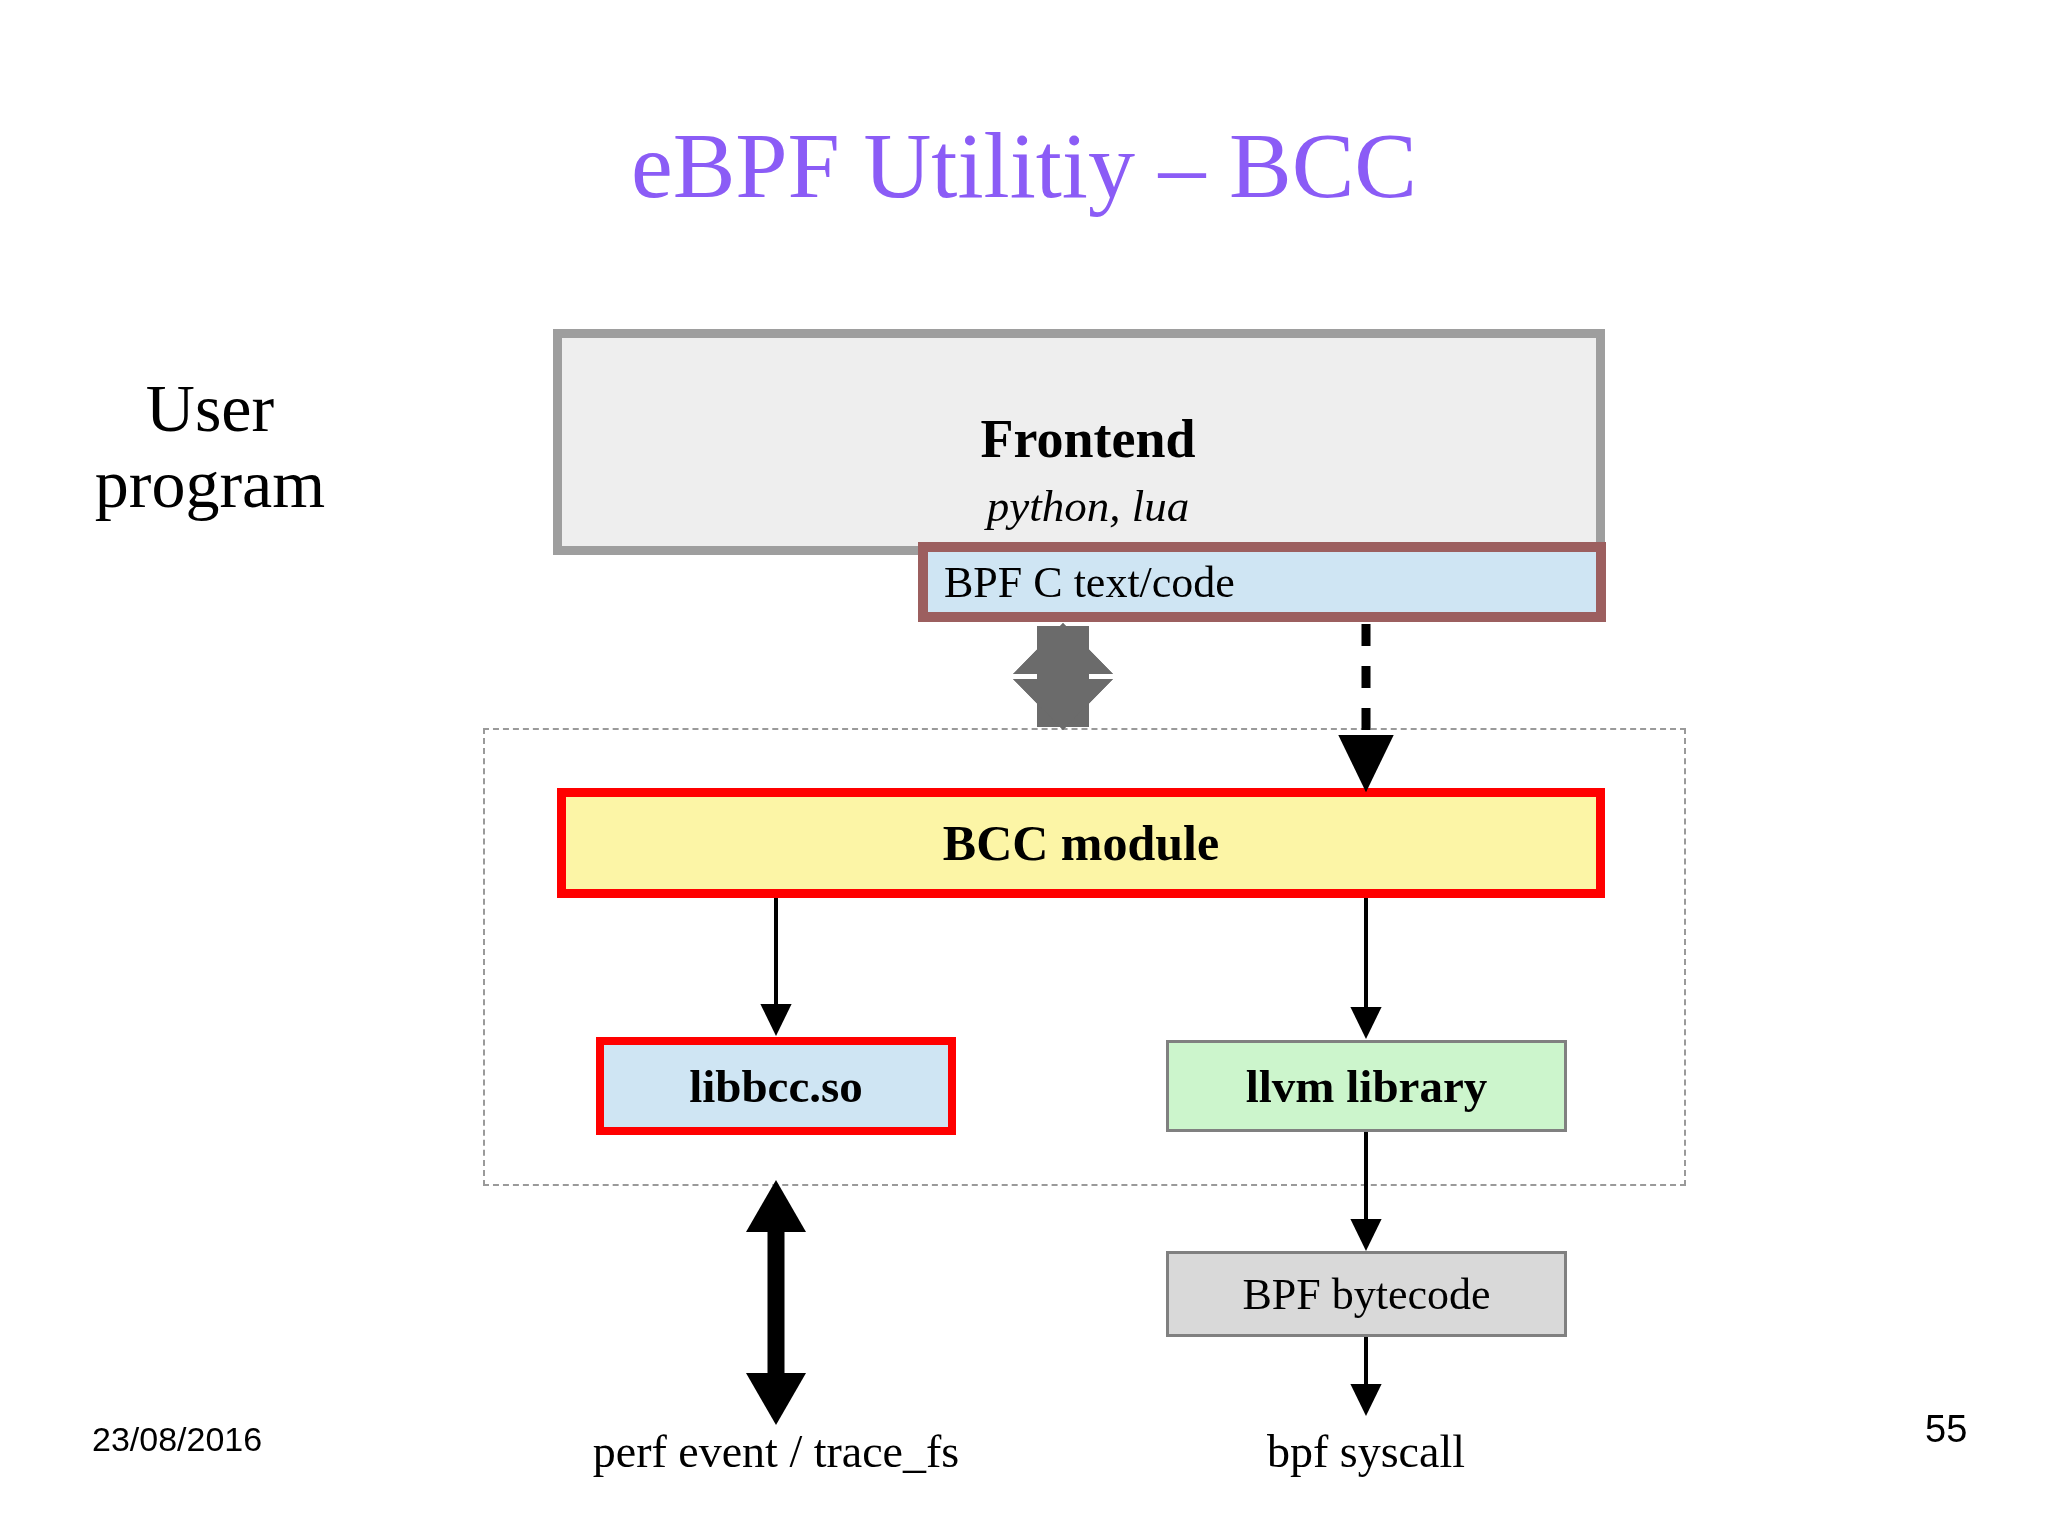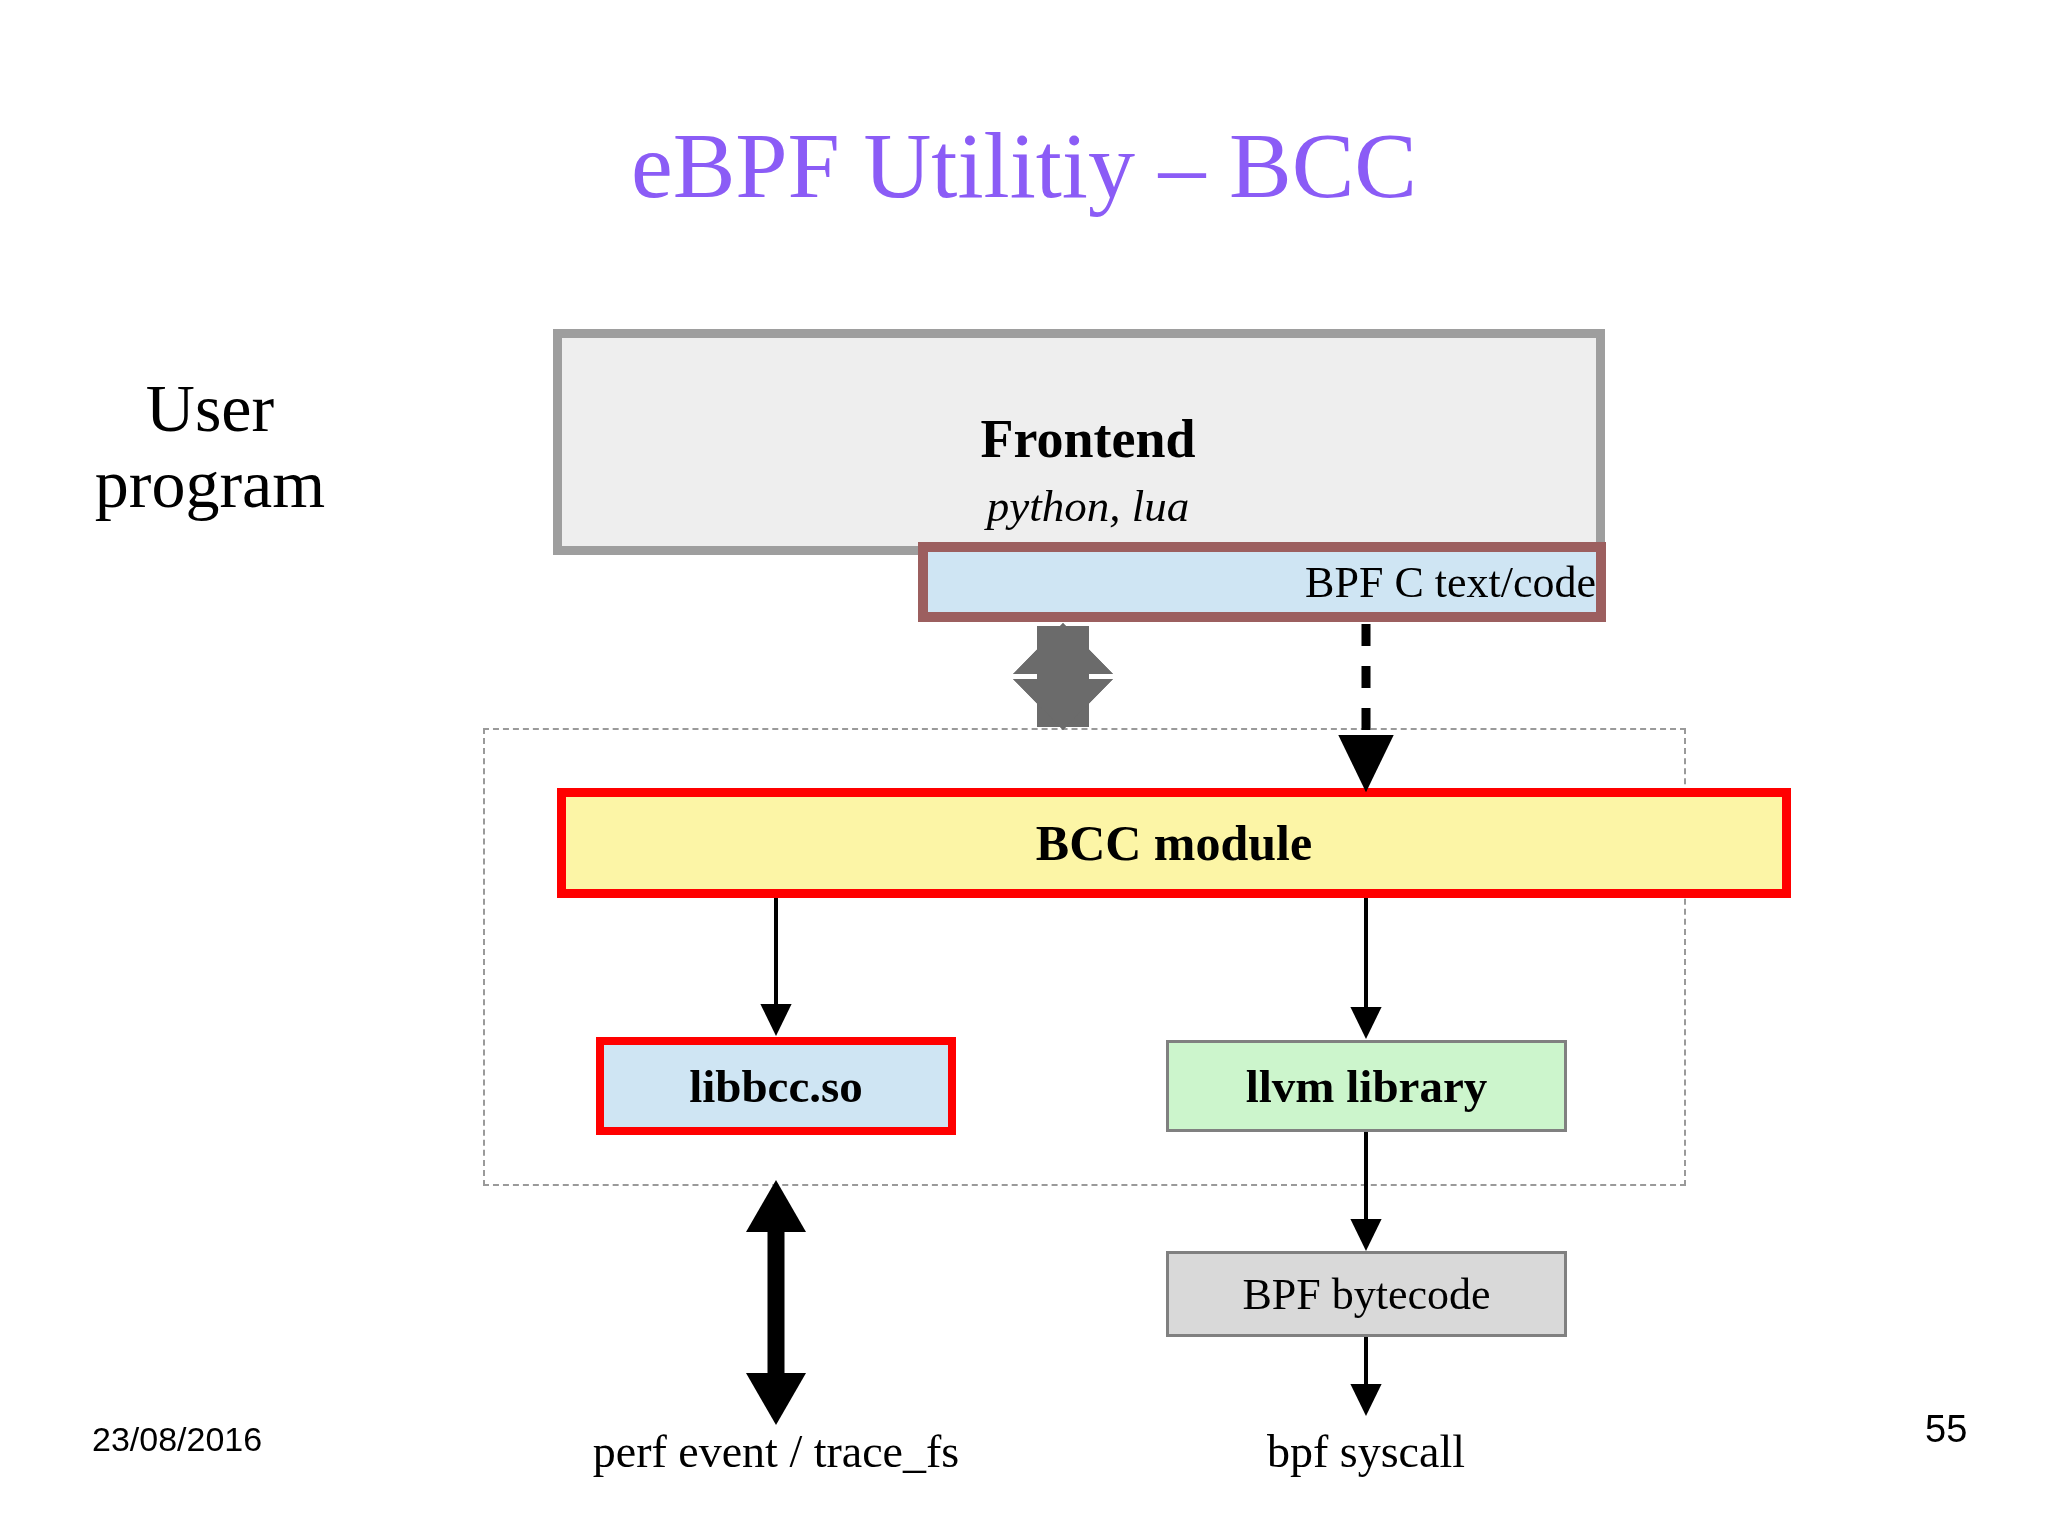--- a/index.html
+++ b/index.html
@@ -90,21 +90,22 @@
     position: absolute;
     left: 918px;
     top: 542px;
     width: 688px;
     height: 80px;
     background: #cfe5f3;
     border: 10px solid #9c5f5f;
     box-sizing: border-box;
     display: flex;
     align-items: center;
-    justify-content: flex-end;
+    justify-content: flex-start;
+    padding-left: 16px;
   }
   #bpf-c-label {
     font-size: 44px;
     color: #000000;
     white-space: nowrap;
   }
 
   
   #bcc-container {
     position: absolute;
@@ -115,21 +116,21 @@
     border: 2px dashed #9a9a9a;
     box-sizing: border-box;
     background: transparent;
   }
 
   
   #bcc-module-box {
     position: absolute;
     left: 557px;
     top: 788px;
-    width: 1234px;
+    width: 1048px;
     height: 110px;
     background: #fcf5a6;
     border: 9px solid #ff0000;
     box-sizing: border-box;
     display: flex;
     align-items: center;
     justify-content: center;
   }
   #bcc-module-label {
     font-size: 50px;

